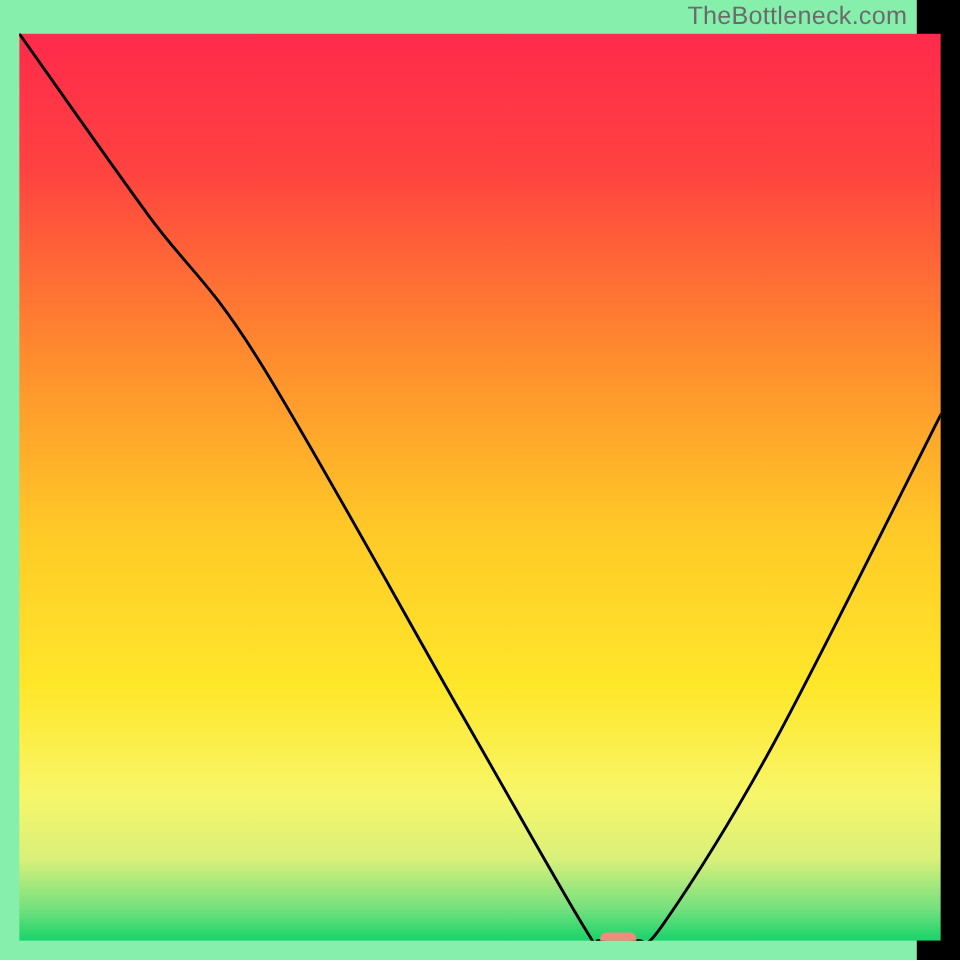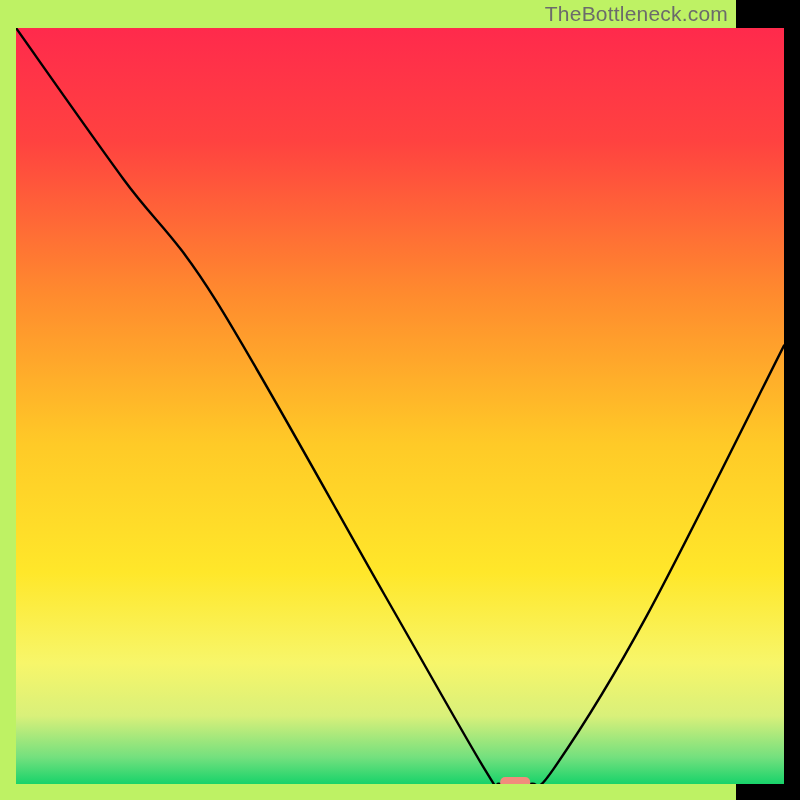--- a/index.html
+++ b/index.html
@@ -8,21 +8,22 @@
     width: 800px;
     height: 800px;
     background: #000;
     overflow: hidden;
     font-family: Arial, Helvetica, sans-serif;
   }
   .frame {
     position: relative;
     width: 736px;
     height: 800px;
-    background: #bef264;
+    background: #86efac;
+    padding-left: 28px;
   }
   .watermark {
     position: absolute;
     top: 2px;
     right: 8px;
     color: #6b6b6b;
     font-size: 21px;
     font-weight: 500;
     letter-spacing: 0.2px;
     z-index: 10;

